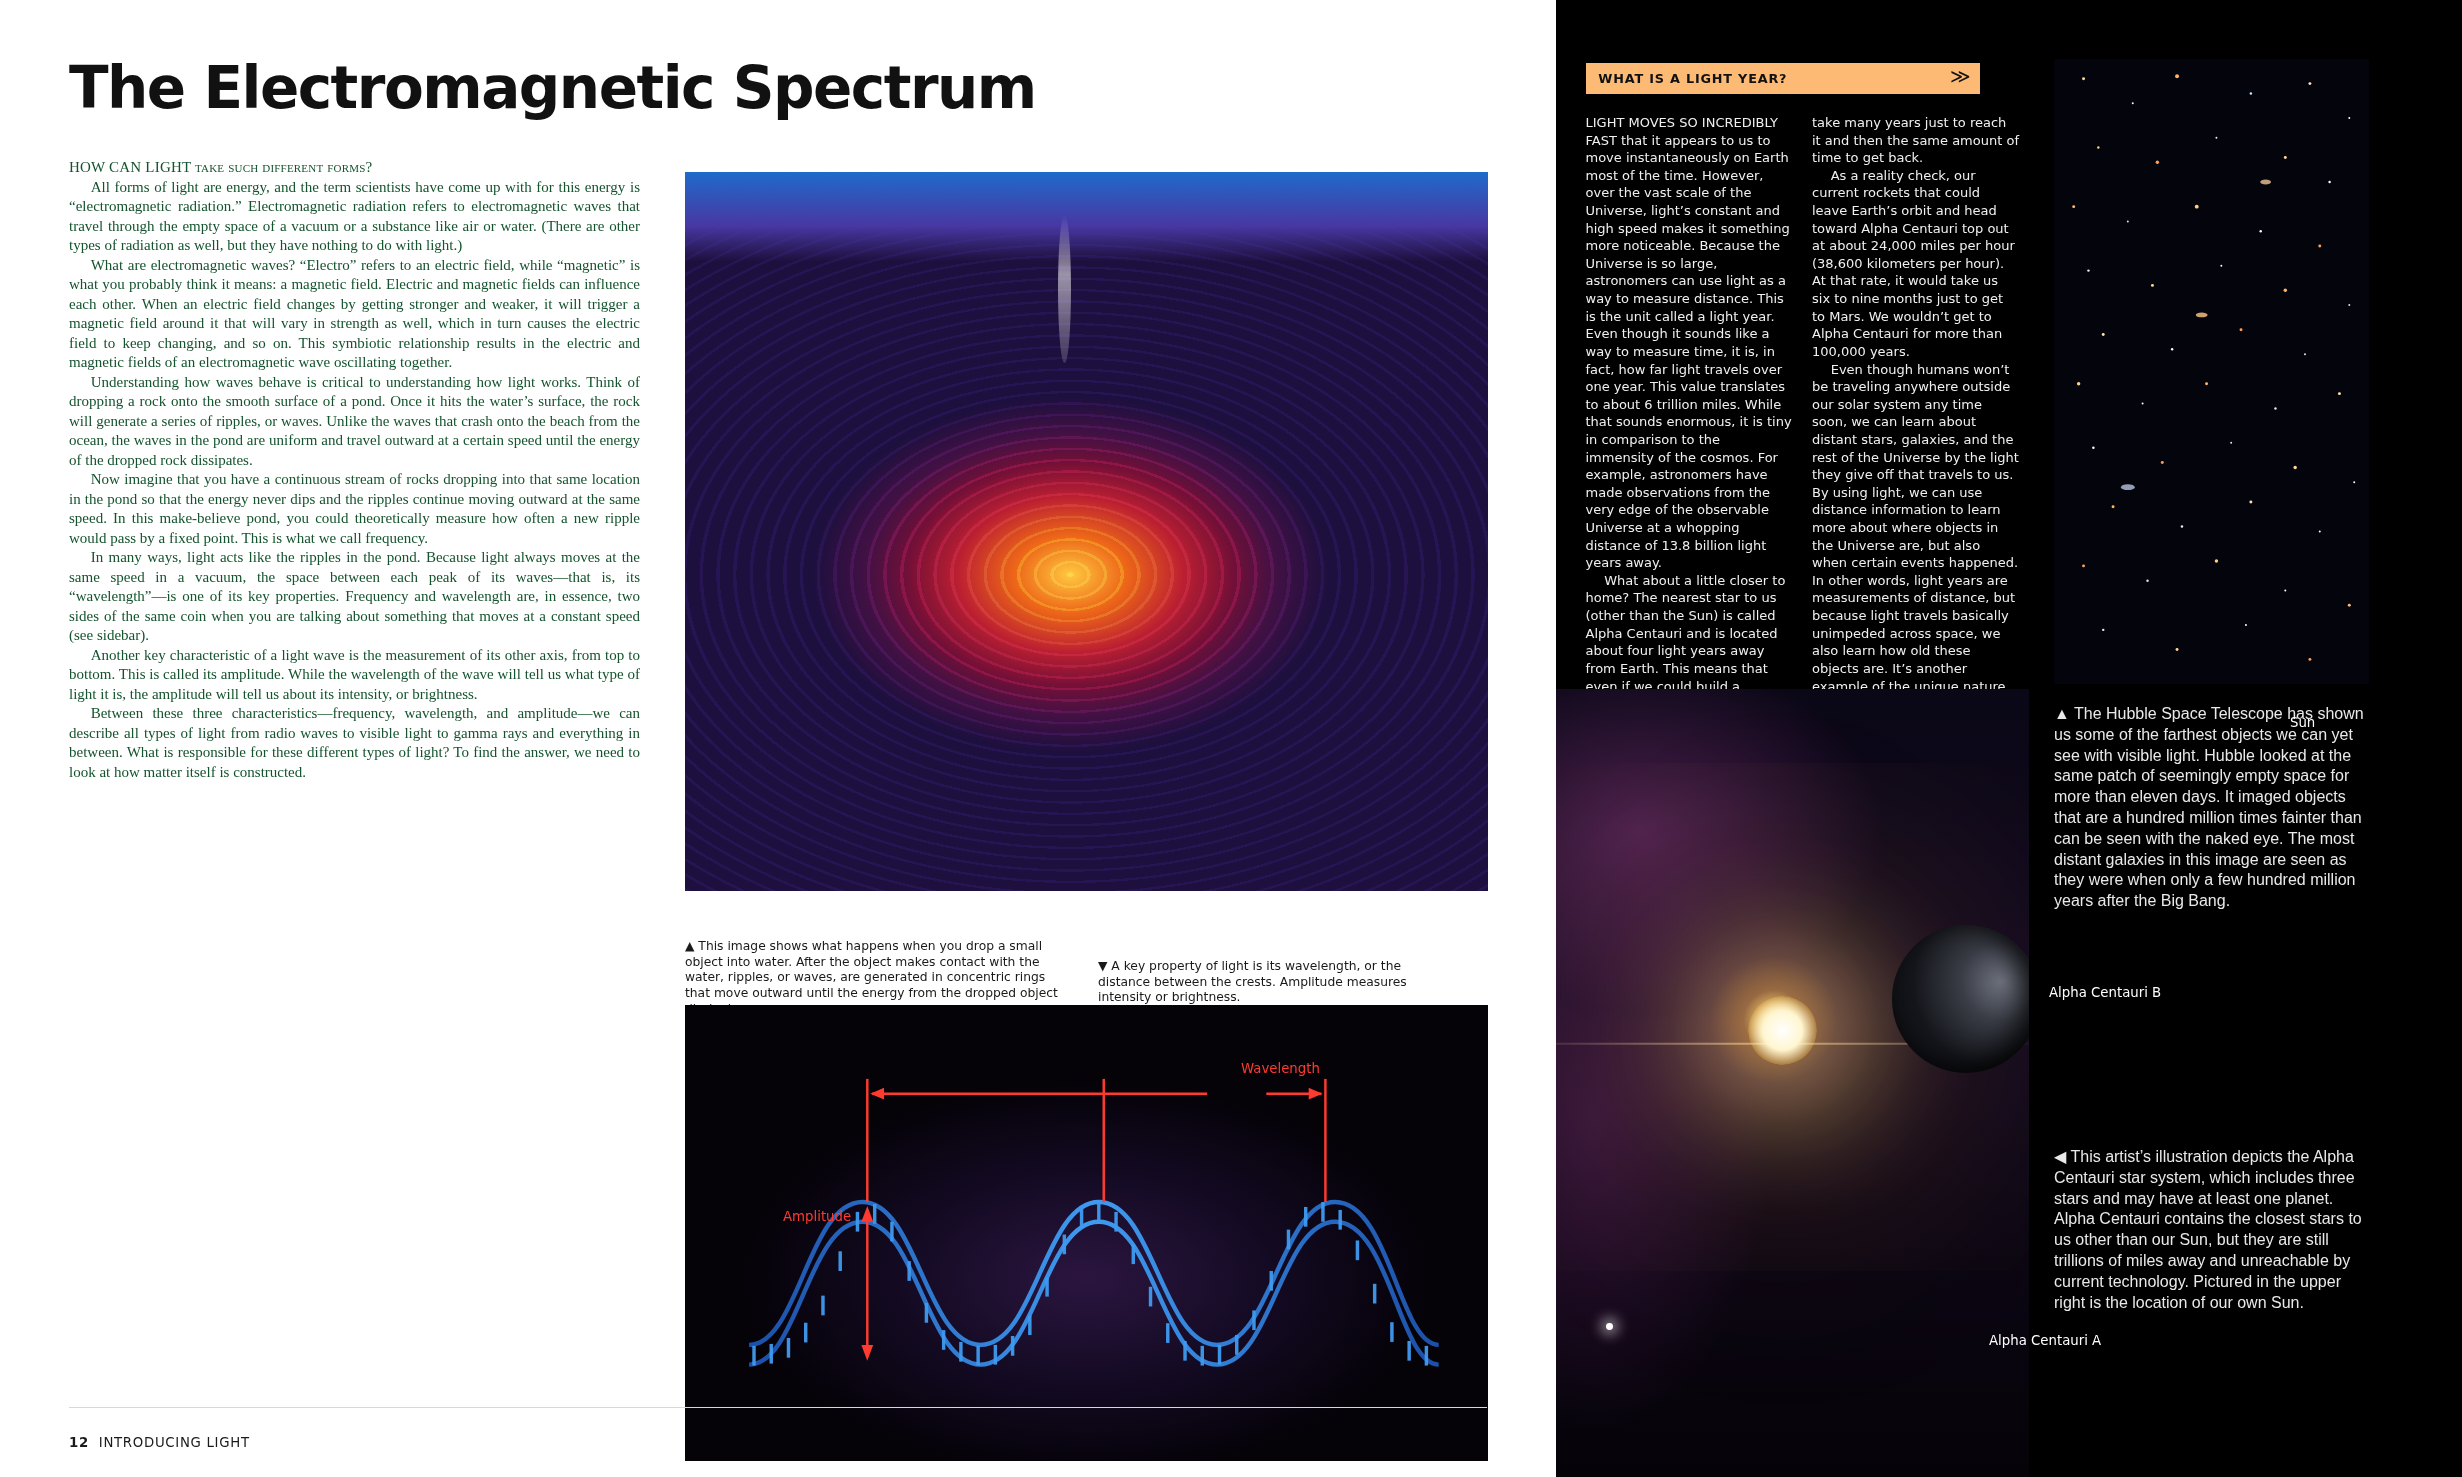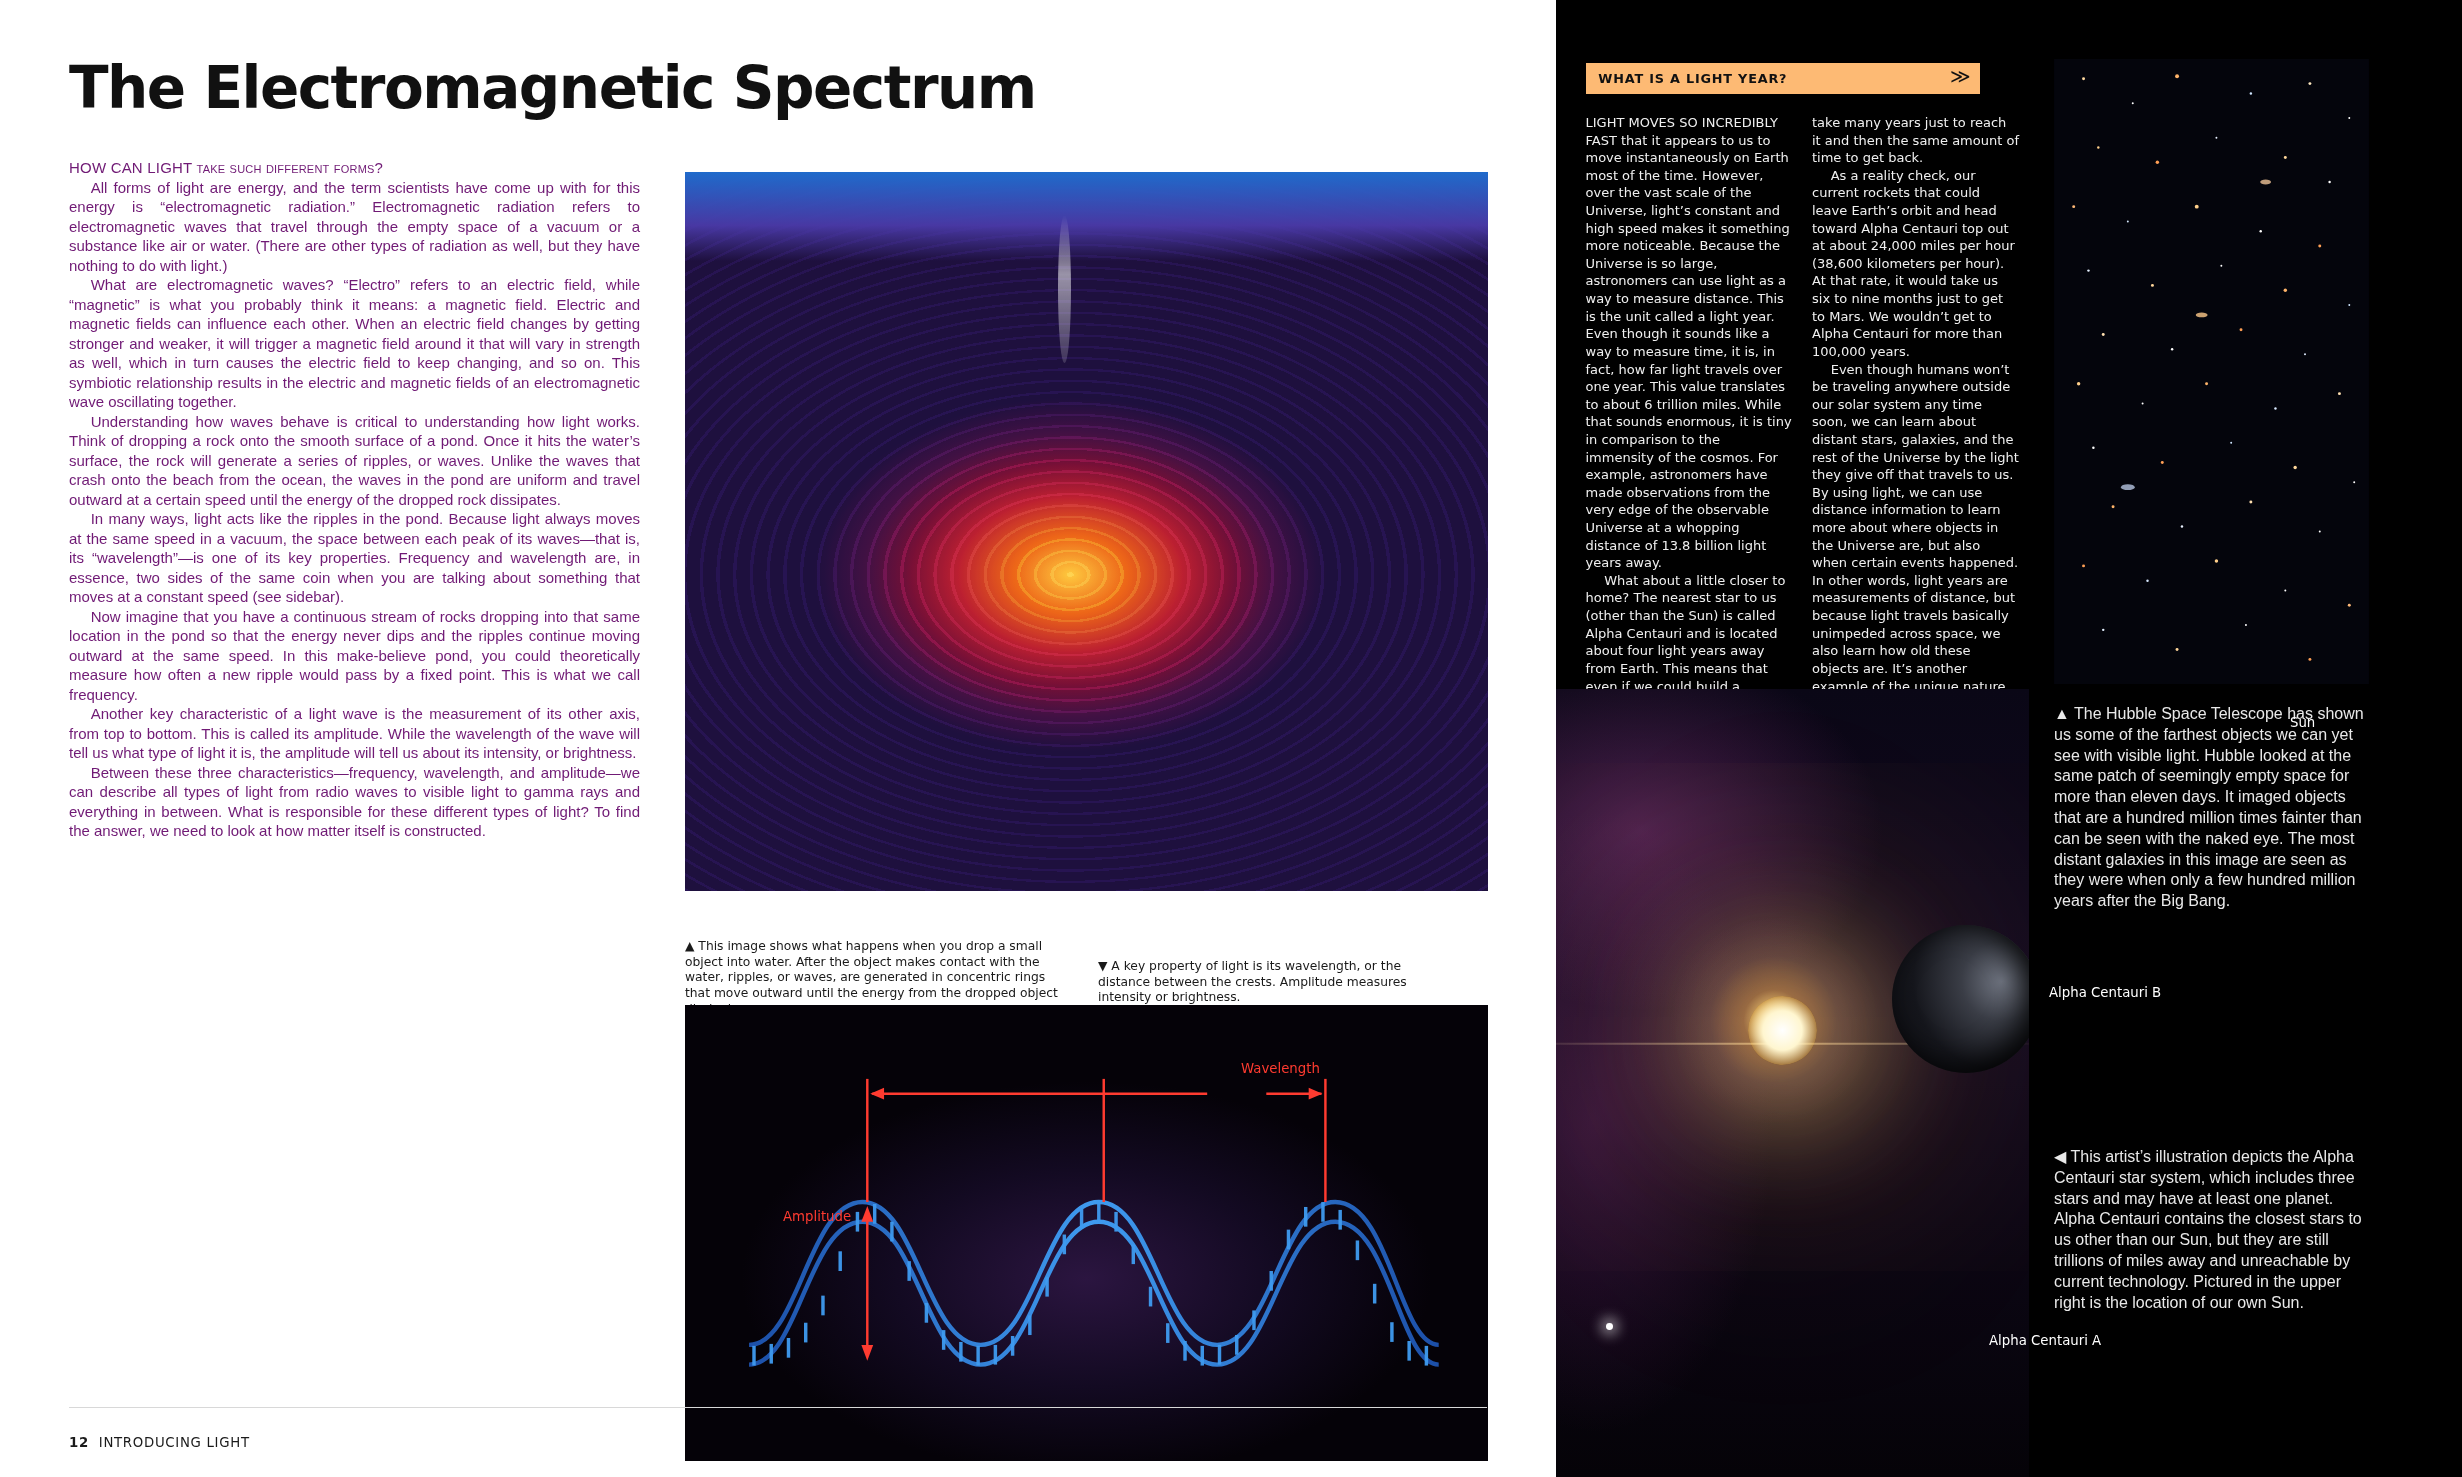--- a/index.html
+++ b/index.html
@@ -38,23 +38,23 @@
     line-height: 1.0;
   }
 
   
   .left-col {
     position: absolute;
     left: 69px; top: 158px;
     width: 571px;
     font-size: 15px;
     line-height: 1.30;
-    color: #701a75;
+    color: #14532d;
     text-align: justify;
-    font-family: Liberation Sans, sans-serif;
+    font-family: Liberation Serif, serif;
   }
   .left-col p { text-indent: 21.7px; margin: 0; }
   .left-col p.first { text-indent: 0; }
   .left-col .smallcaps { font-variant: small-caps; letter-spacing: 0.2px; }
 
   
   .photo-drop {
     position: absolute;
     left: 685px; top: 172px;
     width: 803px; height: 719px;
@@ -230,22 +230,22 @@
 
   <div class="page-left">
 
     <h1 class="title">The Electromagnetic Spectrum</h1>
 
     <div class="left-col">
       <p class="first"><span class="smallcaps">HOW CAN LIGHT take such different forms?</span></p>
       <p>All forms of light are energy, and the term scientists have come up with for this energy is “electromagnetic radiation.” Electromagnetic radiation refers to electromagnetic waves that travel through the empty space of a vacuum or a substance like air or water. (There are other types of radiation as well, but they have nothing to do with light.)</p>
       <p>What are electromagnetic waves? “Electro” refers to an electric field, while “magnetic” is what you probably think it means: a magnetic field. Electric and magnetic fields can influence each other. When an electric field changes by getting stronger and weaker, it will trigger a magnetic field around it that will vary in strength as well, which in turn causes the electric field to keep changing, and so on. This symbiotic relationship results in the electric and magnetic fields of an electromagnetic wave oscillating together.</p>
       <p>Understanding how waves behave is critical to understanding how light works. Think of dropping a rock onto the smooth surface of a pond. Once it hits the water’s surface, the rock will generate a series of ripples, or waves. Unlike the waves that crash onto the beach from the ocean, the waves in the pond are uniform and travel outward at a certain speed until the energy of the dropped rock dissipates.</p>
+      <p>Now imagine that you have a continuous stream of rocks dropping into that same location in the pond so that the energy never dips and the ripples continue moving outward at the same speed. In this make-believe pond, you could theoretically measure how often a new ripple would pass by a fixed point. This is what we call frequency.</p>
       <p>In many ways, light acts like the ripples in the pond. Because light always moves at the same speed in a vacuum, the space between each peak of its waves—that is, its “wavelength”—is one of its key properties. Frequency and wavelength are, in essence, two sides of the same coin when you are talking about something that moves at a constant speed (see sidebar).</p>
-      <p>Now imagine that you have a continuous stream of rocks dropping into that same location in the pond so that the energy never dips and the ripples continue moving outward at the same speed. In this make-believe pond, you could theoretically measure how often a new ripple would pass by a fixed point. This is what we call frequency.</p>
       <p>Another key characteristic of a light wave is the measurement of its other axis, from top to bottom. This is called its amplitude. While the wavelength of the wave will tell us what type of light it is, the amplitude will tell us about its intensity, or brightness.</p>
       <p>Between these three characteristics—frequency, wavelength, and amplitude—we can describe all types of light from radio waves to visible light to gamma rays and everything in between. What is responsible for these different types of light? To find the answer, we need to look at how matter itself is constructed.</p>
     </div>
 
     <div class="photo-drop">
       <div class="drop-top-band"></div>
     </div>
 
     <div class="cap cap-a">▲ This image shows what happens when you drop a small object into water. After the object makes contact with the water, ripples, or waves, are generated in concentric rings that move outward until the energy from the dropped object dissipates.</div>
     <div class="cap cap-b">▼ A key property of light is its wavelength, or the distance between the crests. Amplitude measures intensity or brightness.</div>

